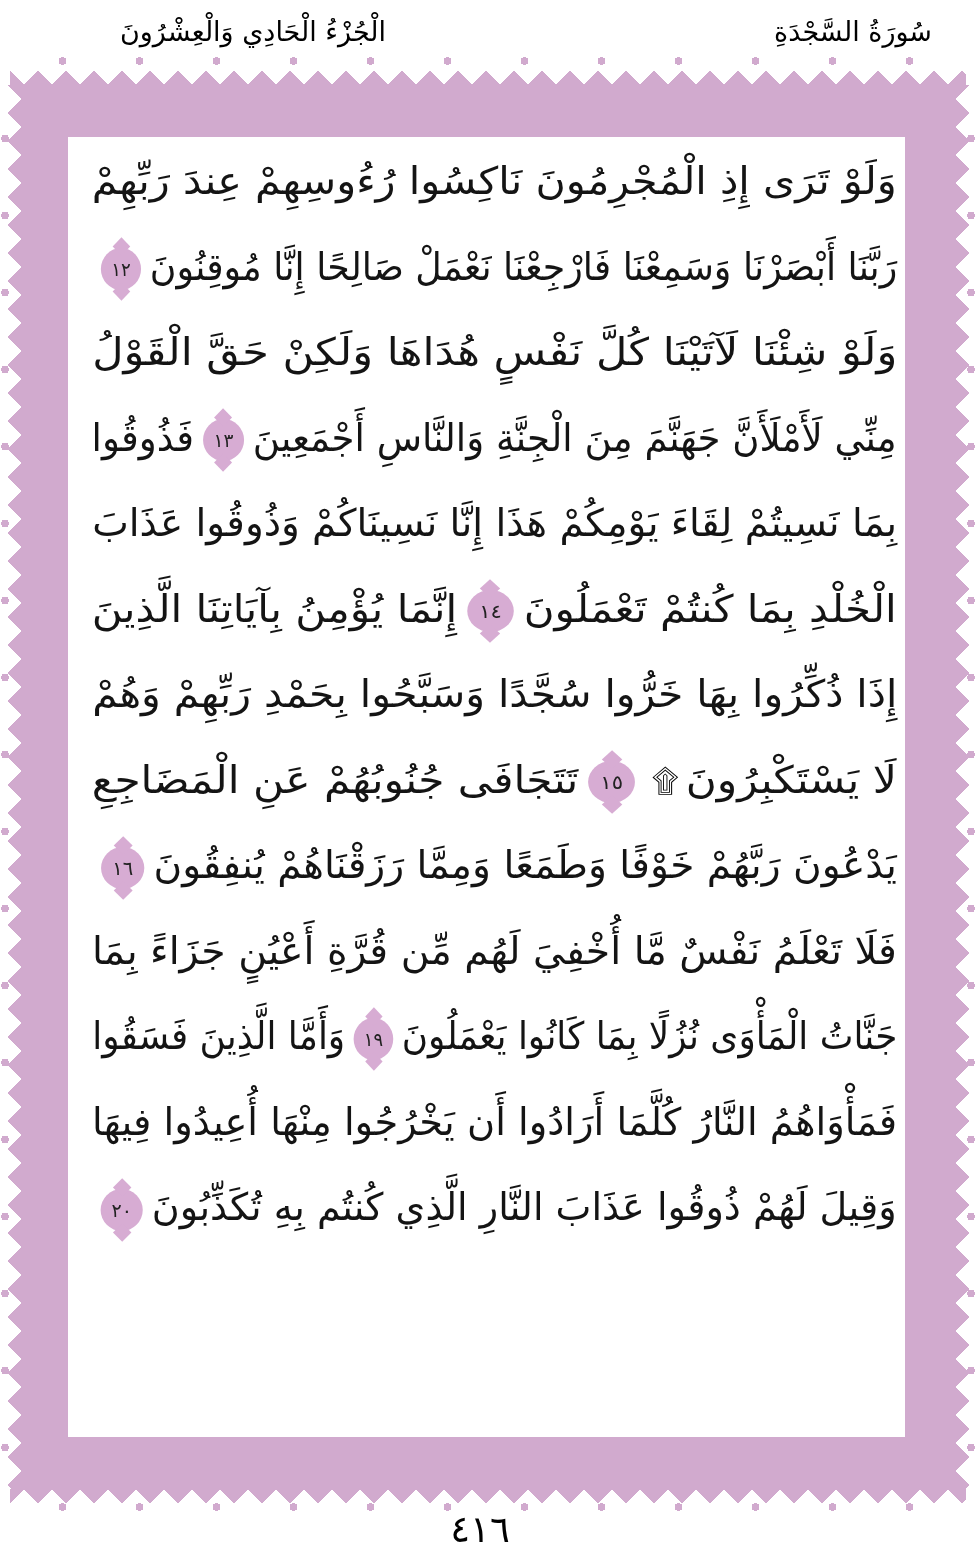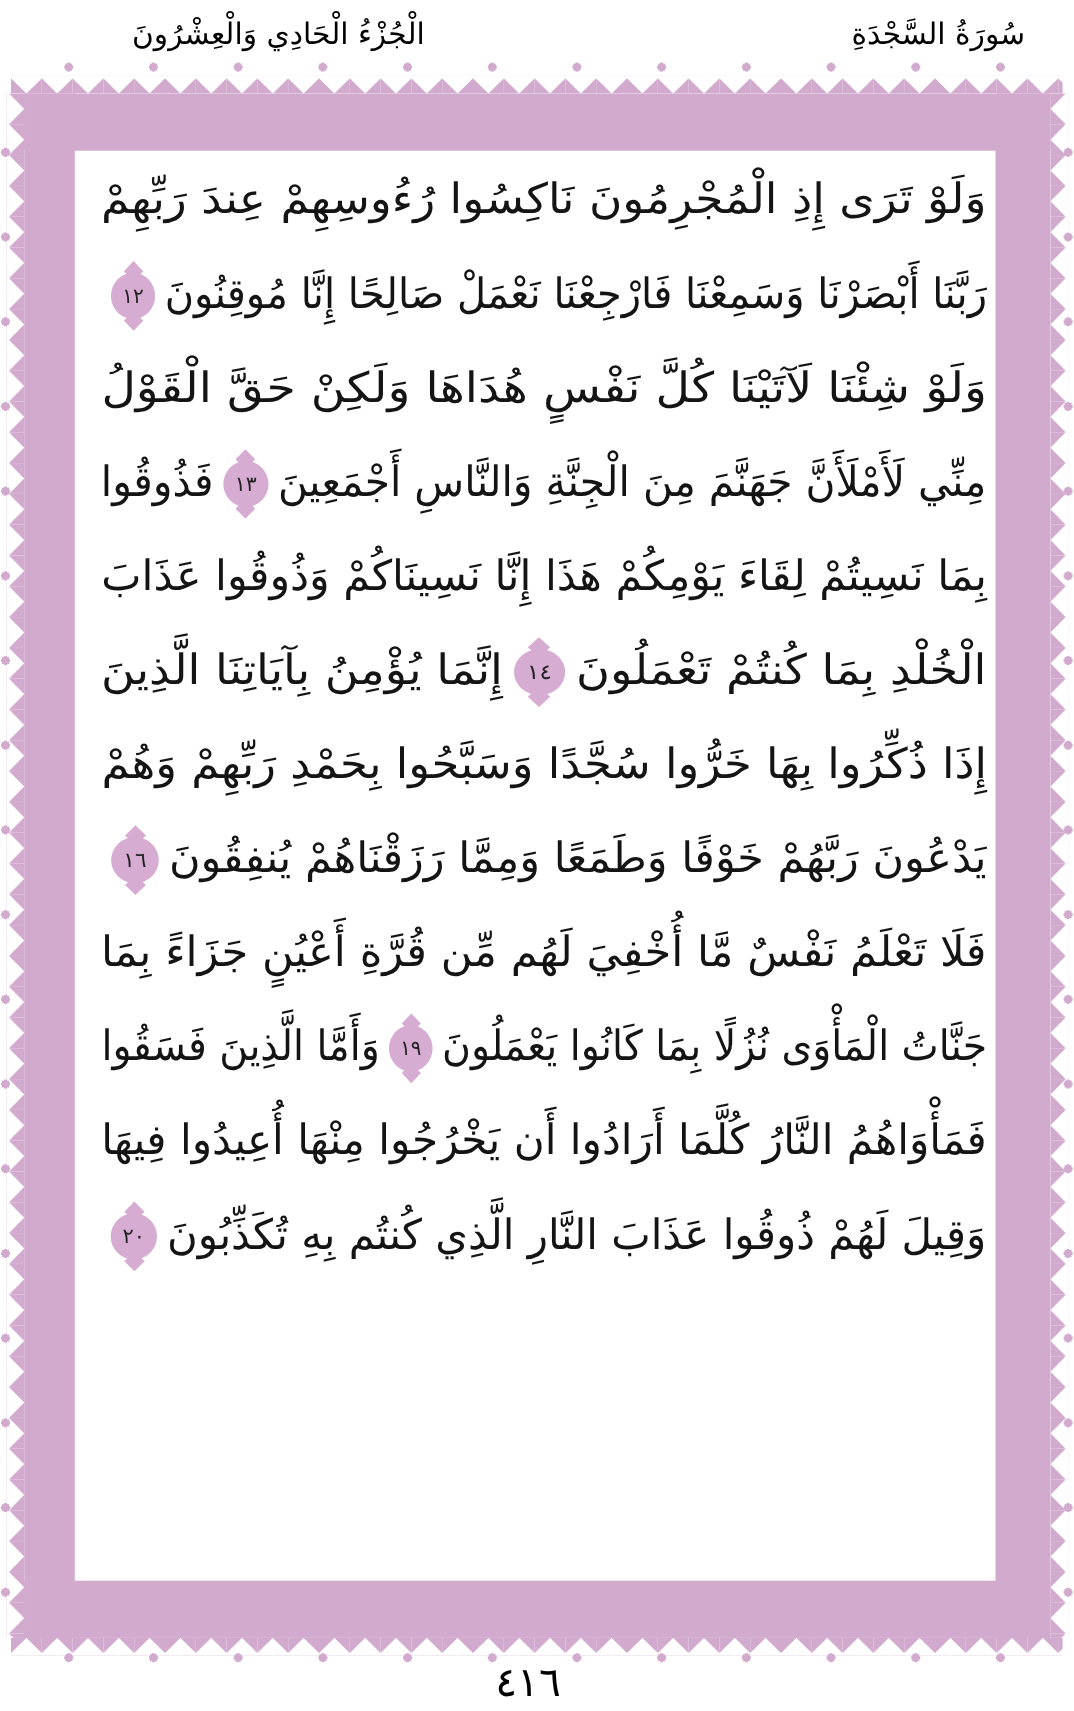--- a/index.html
+++ b/index.html
@@ -94,20 +94,21 @@
 <div class="band band-right"></div>
 
 <div class="textarea" id="lines">
     <div class="line"><span class="line-inner" style="transform: scaleX(1.0882);"><span class="seg">وَلَوْ تَرَى إِذِ الْمُجْرِمُونَ نَاكِسُوا رُءُوسِهِمْ عِندَ رَبِّهِمْ</span></span></div>
     <div class="line"><span class="line-inner" style="transform: scaleX(0.9569);"><span class="seg">رَبَّنَا أَبْصَرْنَا وَسَمِعْنَا فَارْجِعْنَا نَعْمَلْ صَالِحًا إِنَّا مُوقِنُونَ</span><span class="seg marker">١٢</span></span></div>
     <div class="line"><span class="line-inner" style="transform: scaleX(1.1335);"><span class="seg">وَلَوْ شِئْنَا لَآتَيْنَا كُلَّ نَفْسٍ هُدَاهَا وَلَكِنْ حَقَّ الْقَوْلُ</span></span></div>
     <div class="line"><span class="line-inner" style="transform: scaleX(0.9774);"><span class="seg">مِنِّي لَأَمْلَأَنَّ جَهَنَّمَ مِنَ الْجِنَّةِ وَالنَّاسِ أَجْمَعِينَ</span><span class="seg marker">١٣</span><span class="seg">فَذُوقُوا</span></span></div>
     <div class="line"><span class="line-inner" style="transform: scaleX(1.0227);"><span class="seg">بِمَا نَسِيتُمْ لِقَاءَ يَوْمِكُمْ هَذَا إِنَّا نَسِينَاكُمْ وَذُوقُوا عَذَابَ</span></span></div>
     <div class="line"><span class="line-inner" style="transform: scaleX(1.1076);"><span class="seg">الْخُلْدِ بِمَا كُنتُمْ تَعْمَلُونَ</span><span class="seg marker">١٤</span><span class="seg">إِنَّمَا يُؤْمِنُ بِآيَاتِنَا الَّذِينَ</span></span></div>
     <div class="line"><span class="line-inner" style="transform: scaleX(1.0758);"><span class="seg">إِذَا ذُكِّرُوا بِهَا خَرُّوا سُجَّدًا وَسَبَّحُوا بِحَمْدِ رَبِّهِمْ وَهُمْ</span></span></div>
+    <div class="line"><span class="line-inner" style="transform: scaleX(1.1152);"><span class="seg">لَا يَسْتَكْبِرُونَ</span><span class="seg sajdah">۩</span><span class="seg marker">١٥</span><span class="seg">تَتَجَافَى جُنُوبُهُمْ عَنِ الْمَضَاجِعِ</span></span></div>
     <div class="line"><span class="line-inner" style="transform: scaleX(1.0297);"><span class="seg">يَدْعُونَ رَبَّهُمْ خَوْفًا وَطَمَعًا وَمِمَّا رَزَقْنَاهُمْ يُنفِقُونَ</span><span class="seg marker">١٦</span></span></div>
     <div class="line"><span class="line-inner" style="transform: scaleX(1.0362);"><span class="seg">فَلَا تَعْلَمُ نَفْسٌ مَّا أُخْفِيَ لَهُم مِّن قُرَّةِ أَعْيُنٍ جَزَاءً بِمَا</span></span></div>
     <div class="line"><span class="line-inner" style="transform: scaleX(0.9434);"><span class="seg">جَنَّاتُ الْمَأْوَى نُزُلًا بِمَا كَانُوا يَعْمَلُونَ</span><span class="seg marker">١٩</span><span class="seg">وَأَمَّا الَّذِينَ فَسَقُوا</span></span></div>
     <div class="line"><span class="line-inner" style="transform: scaleX(1.01);"><span class="seg">فَمَأْوَاهُمُ النَّارُ كُلَّمَا أَرَادُوا أَن يَخْرُجُوا مِنْهَا أُعِيدُوا فِيهَا</span></span></div>
     <div class="line"><span class="line-inner" style="transform: scaleX(1.003);"><span class="seg">وَقِيلَ لَهُمْ ذُوقُوا عَذَابَ النَّارِ الَّذِي كُنتُم بِهِ تُكَذِّبُونَ</span><span class="seg marker">٢٠</span></span></div>
   </div>
 
 <div class="pagenum">٤١٦</div>
 
 </body></html>

